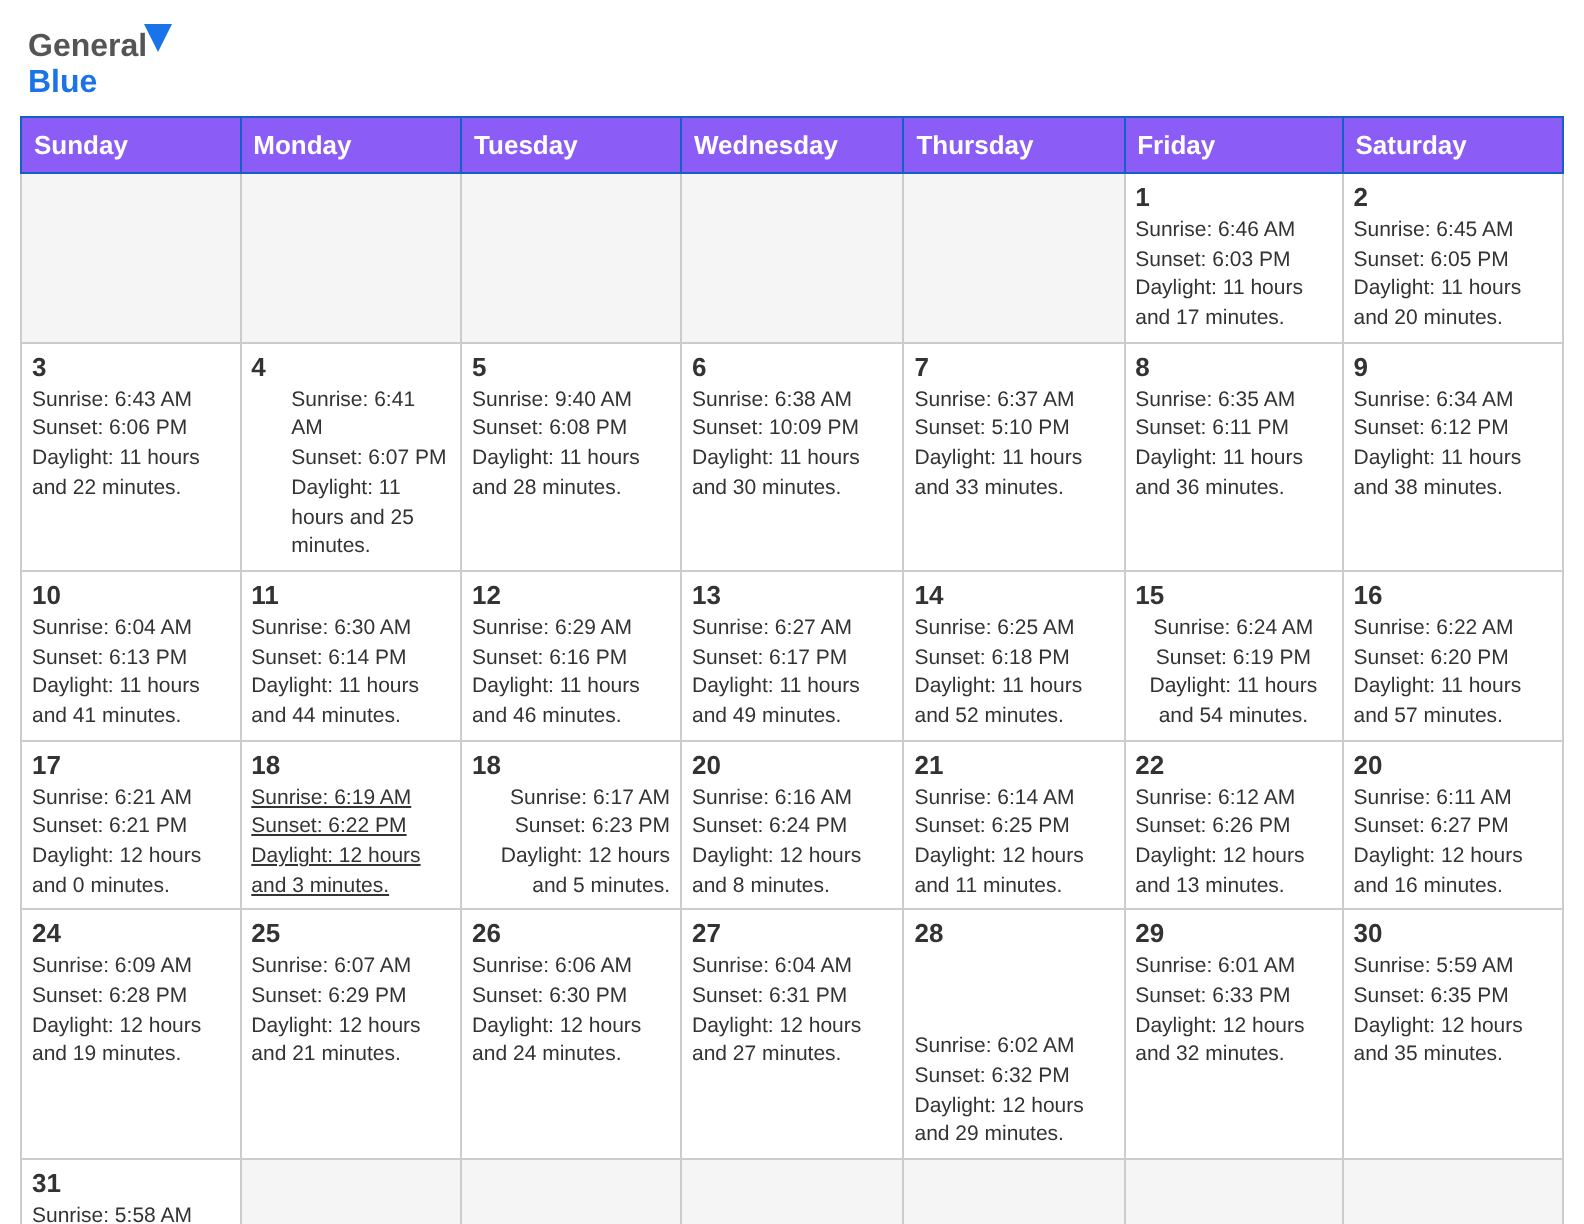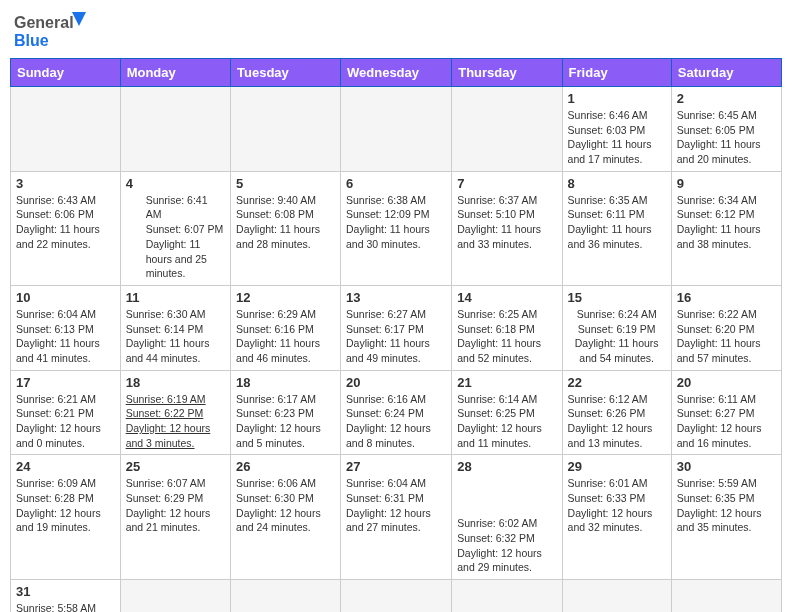--- a/index.html
+++ b/index.html
@@ -140,21 +140,21 @@
         </td>
         <td>
           <div class="day-number">5</div>
           <div class="day-info" style="white-space: pre-line;">Sunrise: 9:40 AM
 Sunset: 6:08 PM
 Daylight: 11 hours and 28 minutes.</div>
         </td>
         <td>
           <div class="day-number">6</div>
           <div class="day-info" style="white-space: pre-line;">Sunrise: 6:38 AM
-Sunset: 12:09 PM
+Sunset: 10:09 PM
 Daylight: 11 hours and 30 minutes.</div>
         </td>
         <td>
           <div class="day-number">7</div>
           <div class="day-info" style="white-space: pre-line;">Sunrise: 6:37 AM
 Sunset: 5:10 PM
 Daylight: 11 hours and 33 minutes.</div>
         </td>
         <td>
           <div class="day-number">8</div>
@@ -221,21 +221,21 @@
 Daylight: 12 hours and 0 minutes.</div>
         </td>
         <td>
           <div class="day-number">18</div>
           <div class="day-info" style="white-space: pre-line; text-decoration: underline;">Sunrise: 6:19 AM
 Sunset: 6:22 PM
 Daylight: 12 hours and 3 minutes.</div>
         </td>
         <td>
           <div class="day-number">18</div>
-          <div class="day-info" style="white-space: pre-line;">Sunrise: 6:17 AM
+          <div class="day-info" style="white-space: pre-line; text-align: right;">Sunrise: 6:17 AM
 Sunset: 6:23 PM
 Daylight: 12 hours and 5 minutes.</div>
         </td>
         <td>
           <div class="day-number">20</div>
           <div class="day-info" style="white-space: pre-line;">Sunrise: 6:16 AM
 Sunset: 6:24 PM
 Daylight: 12 hours and 8 minutes.</div>
         </td>
         <td>

